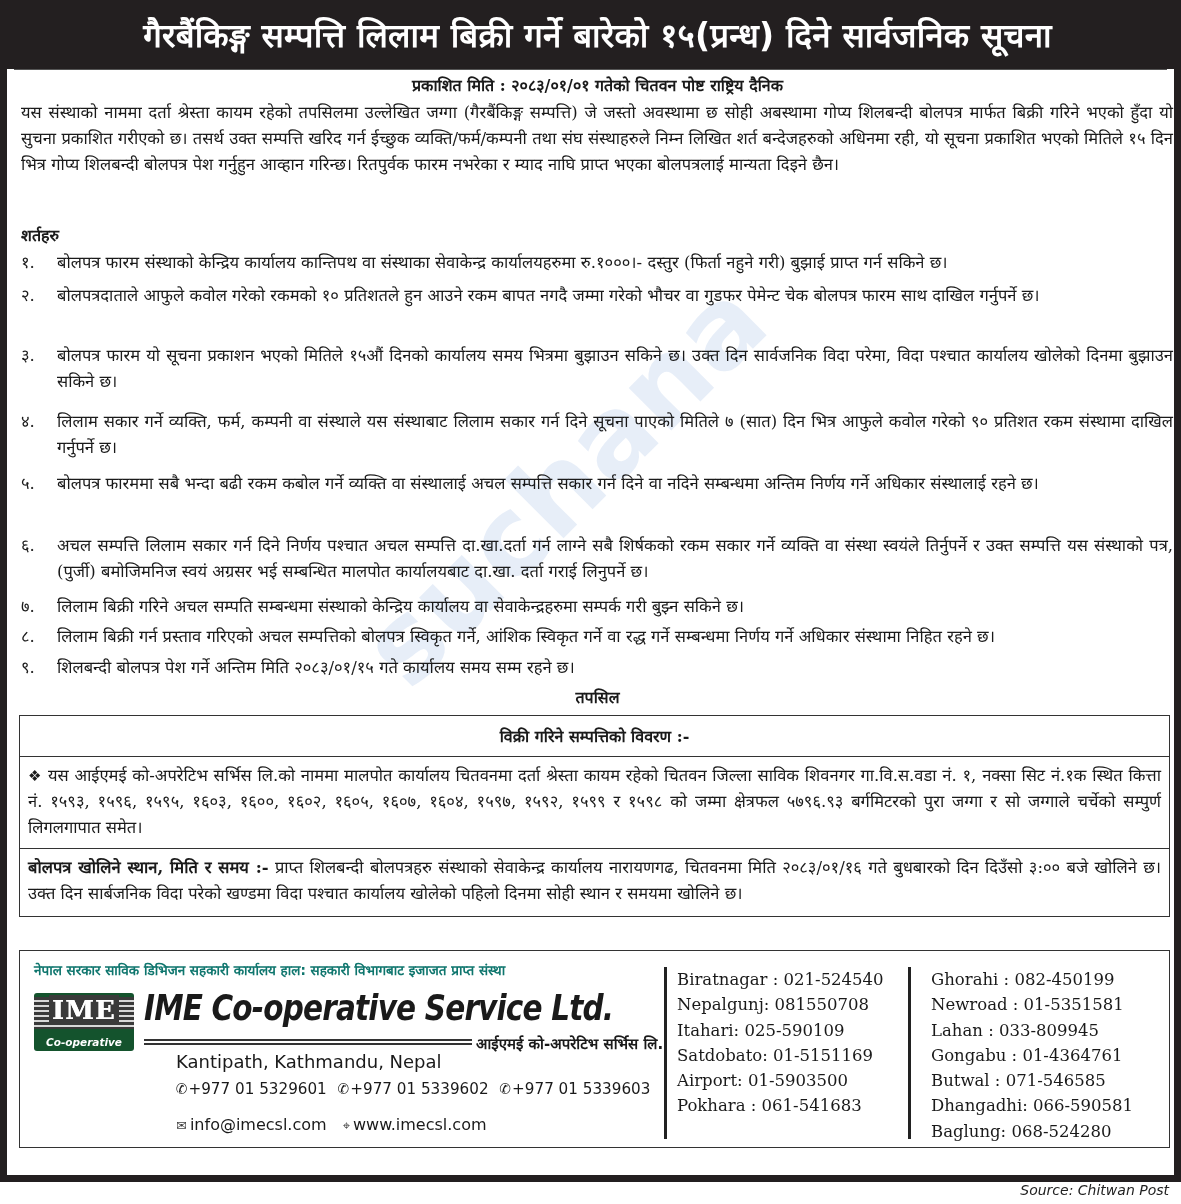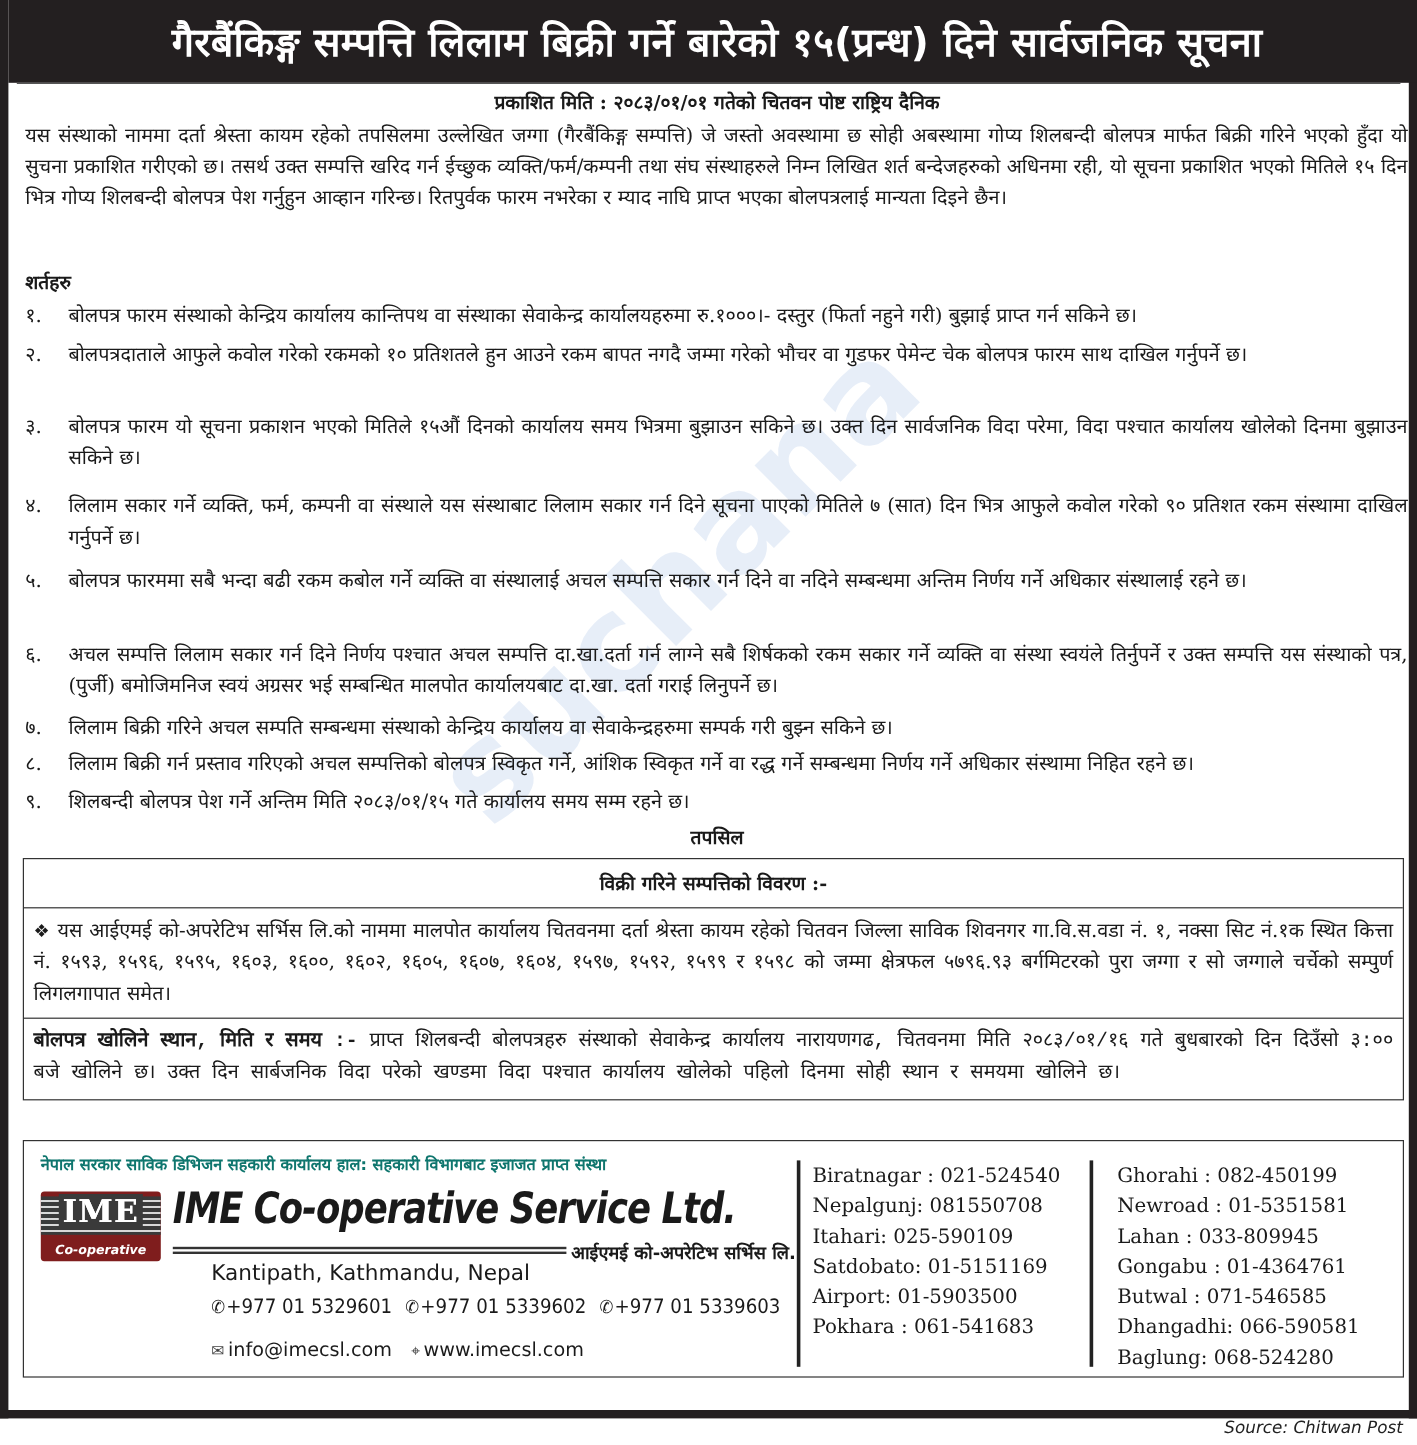--- a/index.html
+++ b/index.html
@@ -37,29 +37,29 @@
   }
   .detail-title {
     height:40px; border-bottom:1.5px solid #333; display:flex; align-items:center; justify-content:center;
     font-size:16px; font-weight:bold;
   }
   .detail-body {
     padding:6px 8px 0 8px; height:92px; border-bottom:1.5px solid #333; box-sizing:border-box;
     font-size:16.5px; line-height:26px; text-align:justify; text-align-last:left;
   }
   .bullet { font-size:15px; margin-right:6px; }
-  .opening { padding:6px 8px; font-size:16.5px; line-height:26px; text-align:justify; text-align-last:left;font-family:Liberation Mono, monospace; }
+  .opening { padding:6px 8px; font-size:16.5px; line-height:26px; text-align:justify; text-align-last:left; }
   .opening b { font-weight:bold; }
   .footer-box {
     position:absolute; left:12px; top:950px; width:1151px; height:198px;
     border:1.5px solid #333; box-sizing:border-box;
   }
   .license { position:absolute; left:14px; top:10px; font-size:13.5px; font-weight:bold; color:#0f766e; font-family:"DejaVu Sans", sans-serif; }
   .logo {
-    position:absolute; left:14px; top:42px; width:100px; height:58px; background:#7f1d1d;
+    position:absolute; left:14px; top:42px; width:100px; height:58px; background:#14532d;
     border-radius:3px; overflow:hidden;
   }
   .logo .stripes {
     position:absolute; left:0; top:4px; width:100px; height:32px;
     background:repeating-linear-gradient(#3a3a3a 0 3px, #d8d8d8 3px 5px);
   }
   .logo .ime {
     position:absolute; left:0; top:2px; width:100px; text-align:center; color:#fff;
     font-family:"DejaVu Serif", serif; font-weight:bold; font-size:26px; letter-spacing:1px;
     text-shadow:0 0 0 #fff;

